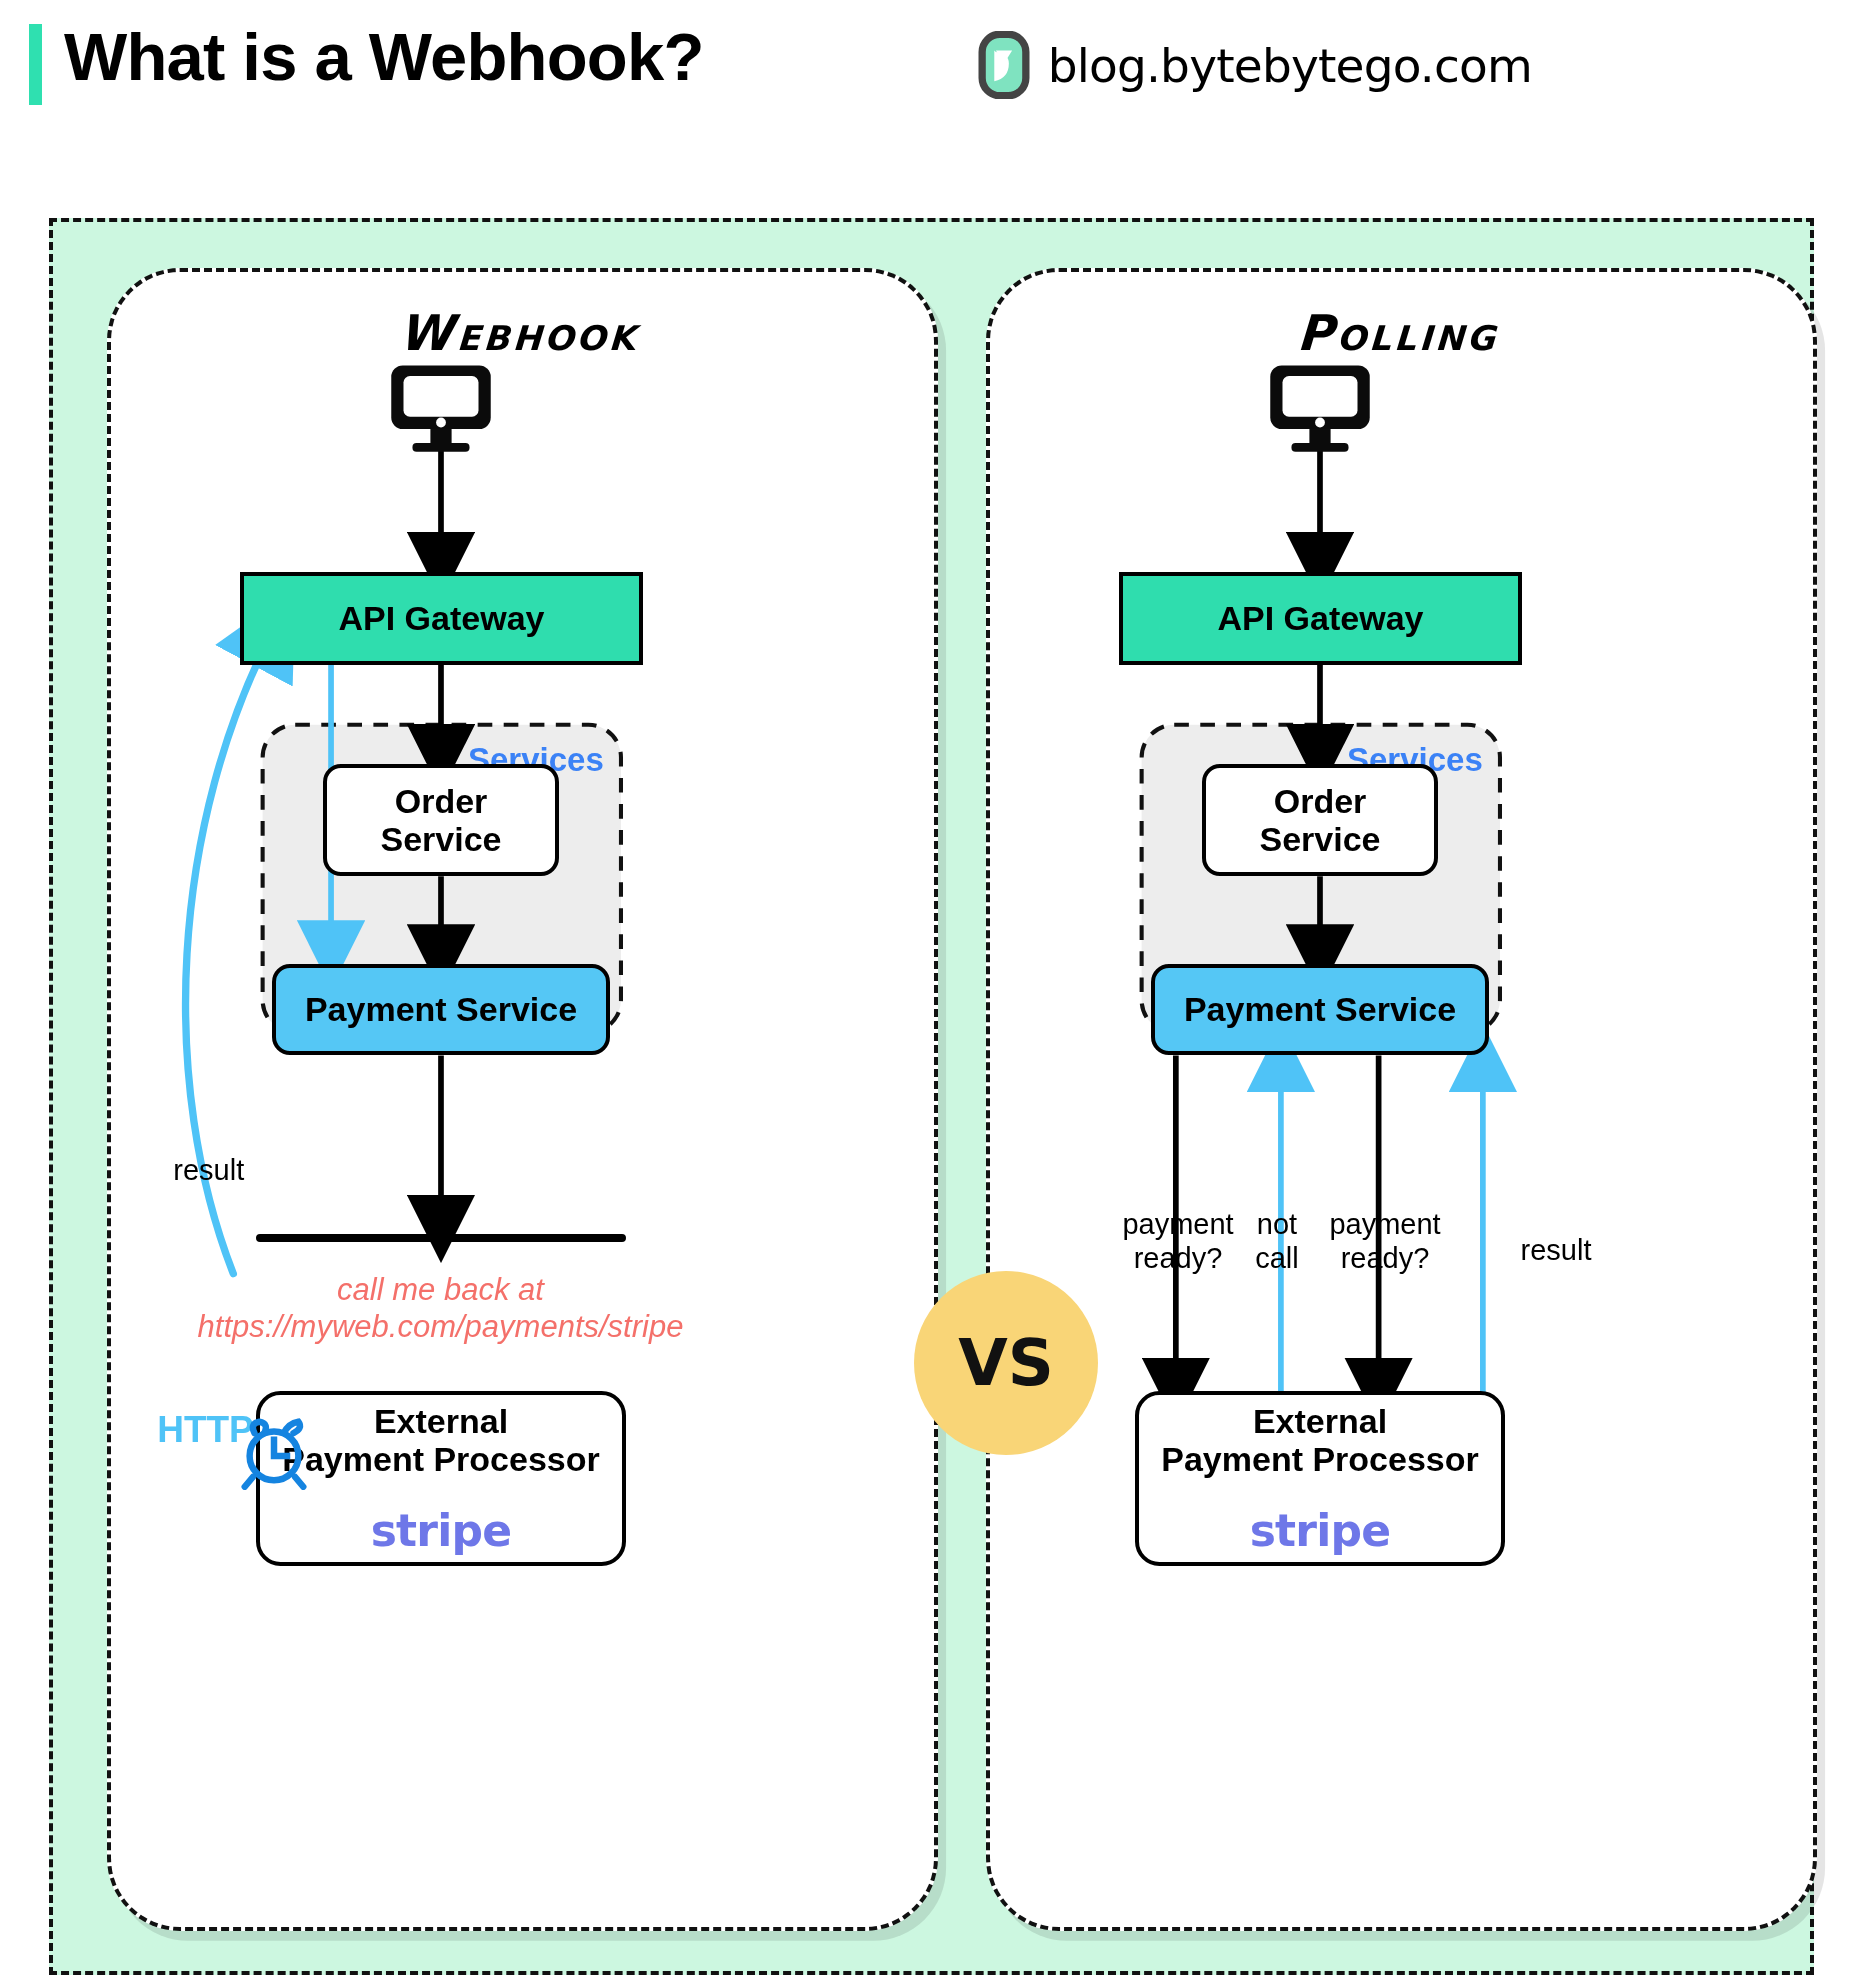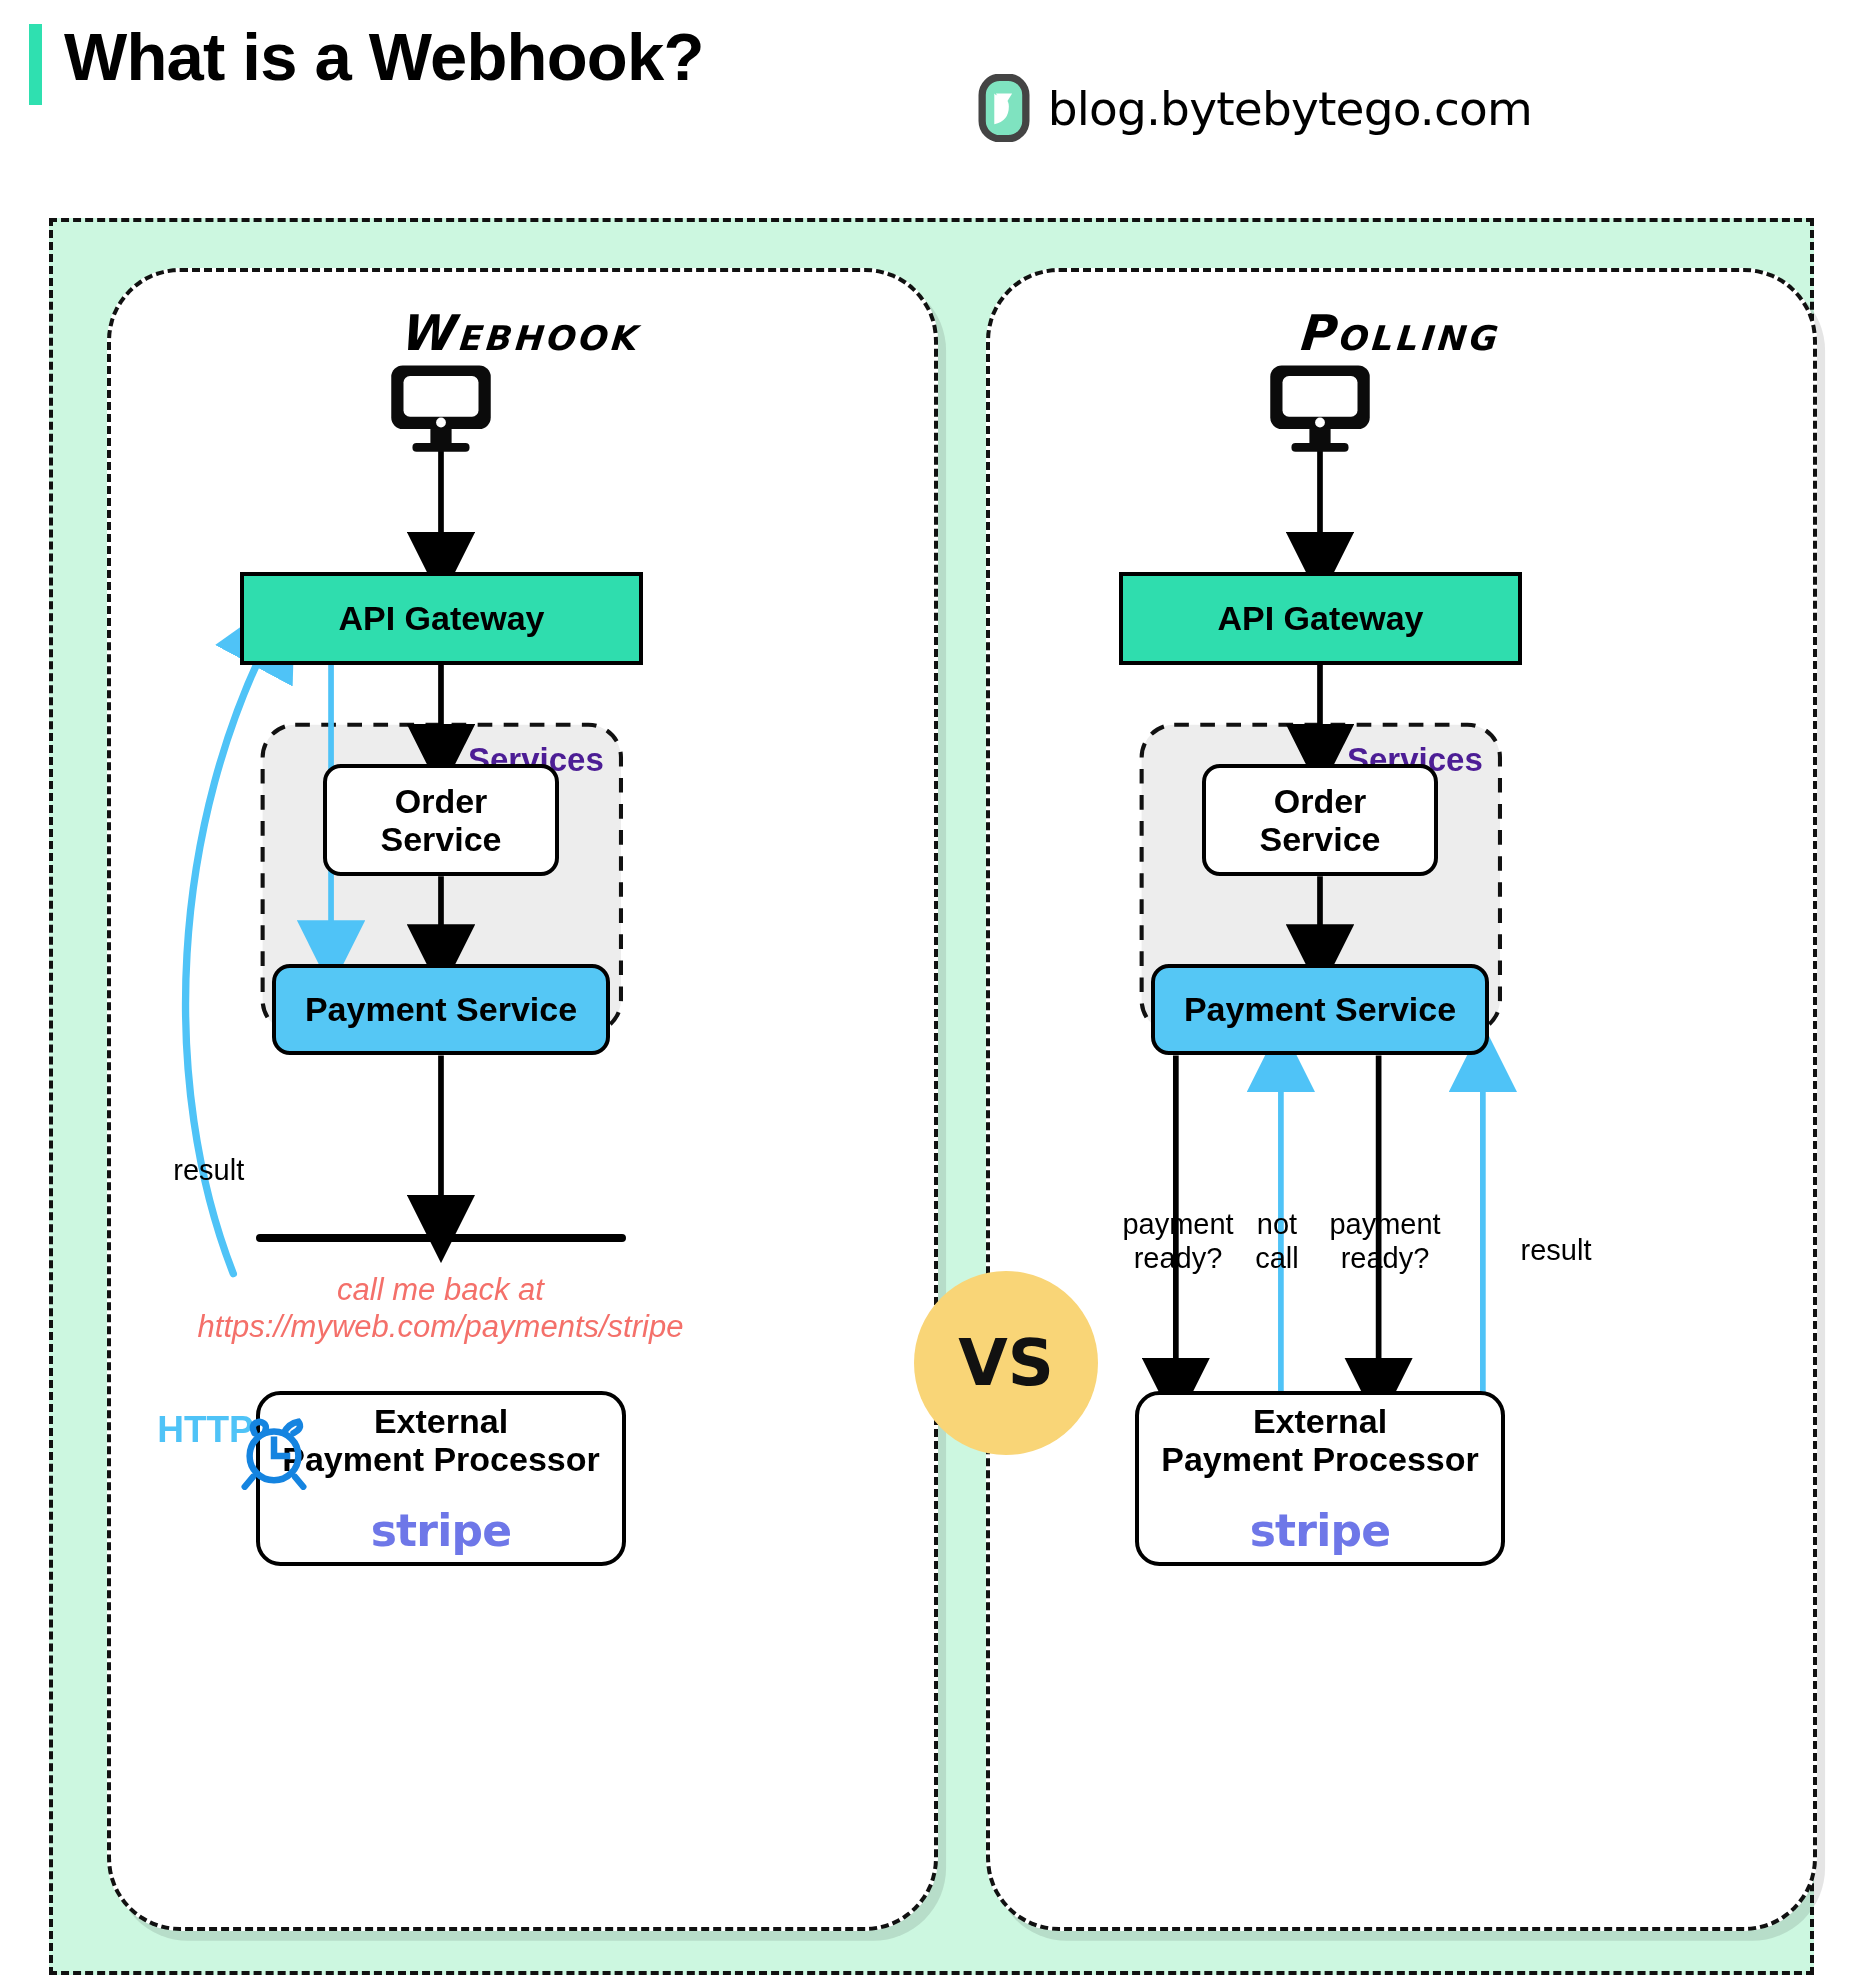--- a/index.html
+++ b/index.html
@@ -18,21 +18,21 @@
     width: 13px; height: 81px; background: #2FE0B0;
   }
   .page-title {
     position: absolute; left: 64px; top: 19.5px;
     font-size: 67px; font-weight: bold; color: #000;
     letter-spacing: -0.8px; line-height: 1.1;
     font-family: "Liberation Sans", sans-serif;
   }
   .brand {
     position: absolute; right: 39px; top: 31px;
-    display: flex; align-items: center; gap: 18px; margin-top: 43px;
+    display: flex; align-items: center; gap: 18px;
   }
   .brand-logo { width: 52px; height: 68px; flex: 0 0 auto; }
   .brand-text {
     font-size: 47px; color: #000; font-weight: normal;
     font-family: "DejaVu Sans", sans-serif; letter-spacing: -0.8px;
     white-space: nowrap;
   }
 
   
   .outer {
@@ -85,21 +85,21 @@
   .node-external {
     border: 4.1px solid #000; background: #ffffff; border-radius: 24.4px;
     font-size: 34px; flex-direction: column; gap: 4.9px;
   }
   .stripe-word {
     font-size: 44px; font-weight: bold; color: #6E77E8;
     font-family: "DejaVu Sans", sans-serif; letter-spacing: -0.8px;
     margin-top: 23px;
   }
   .services-label {
-    position: absolute; font-size: 33px; font-weight: bold; color: #4c1d95;
+    position: absolute; font-size: 33px; font-weight: bold; color: #3b82f6;
   }
 
   .edge-label {
     position: absolute; text-align: center; color: #000;
     font-size: 29px; line-height: 1.18; white-space: pre-line;
   }
   .edge-label.red { color: #F4706A; font-size: 31px; }
   .edge-label.http { color: #4FC3F7; font-size: 37px; font-weight: bold; }
 
   .vs-badge {

